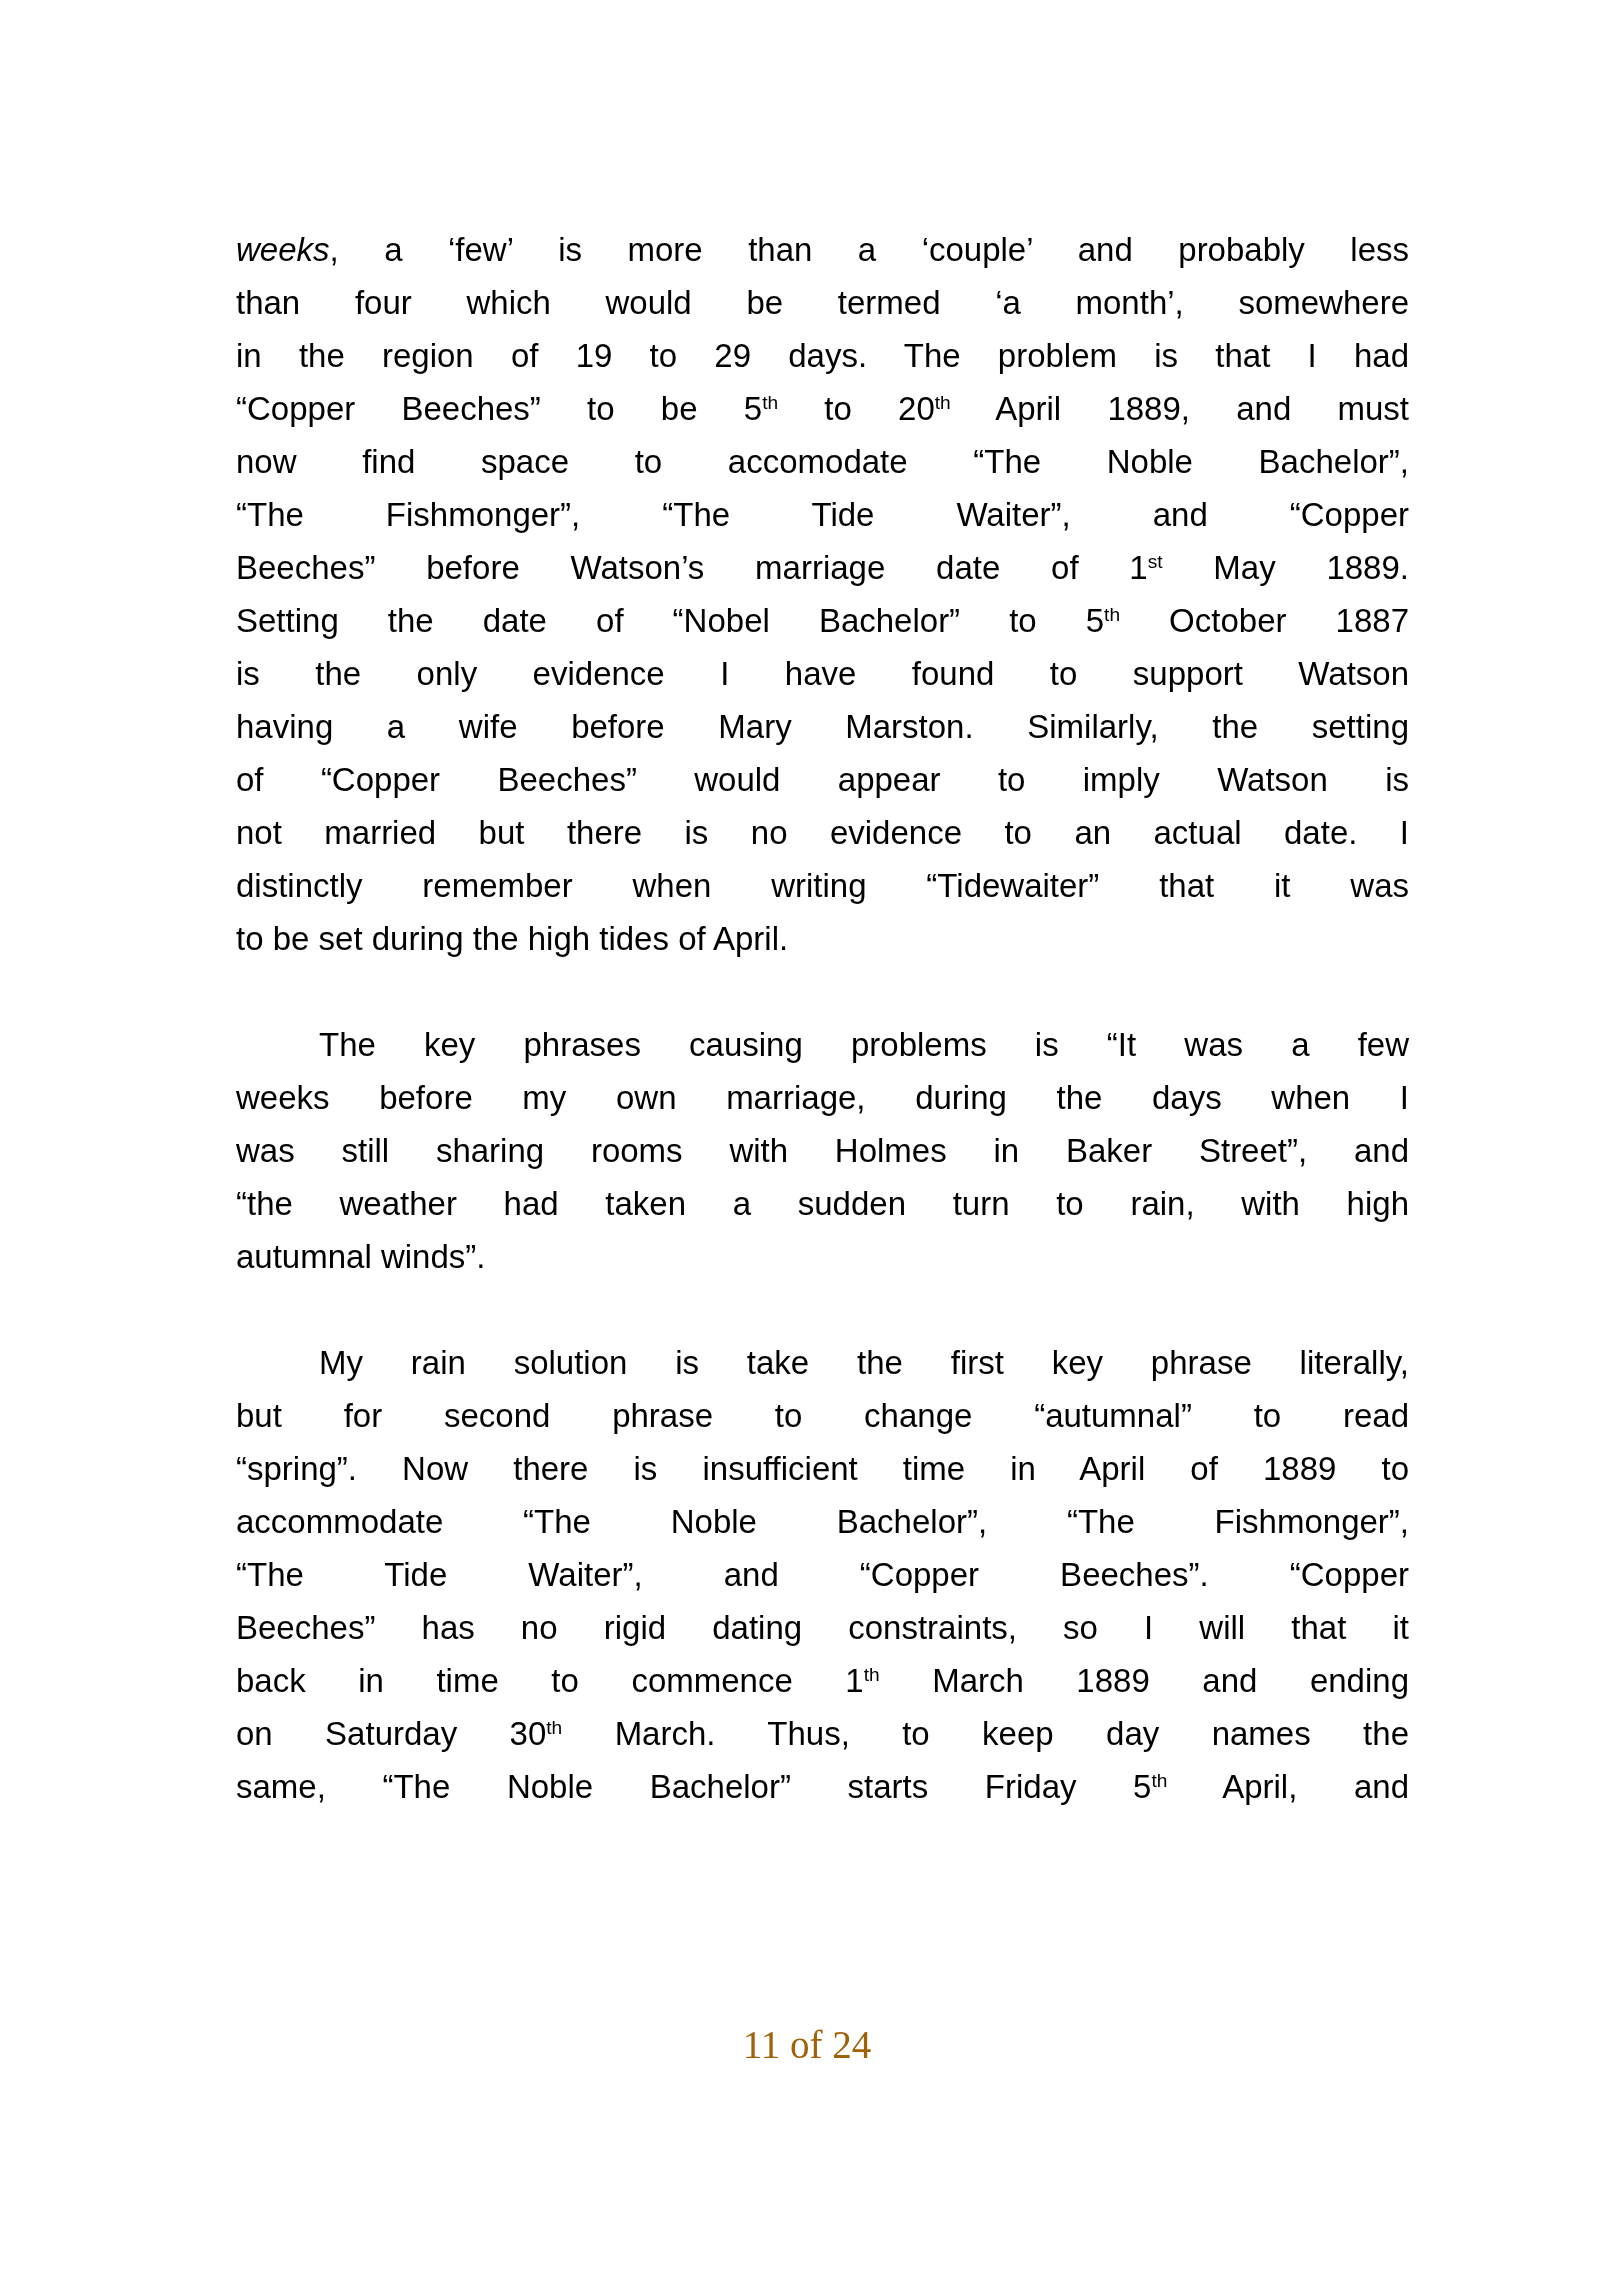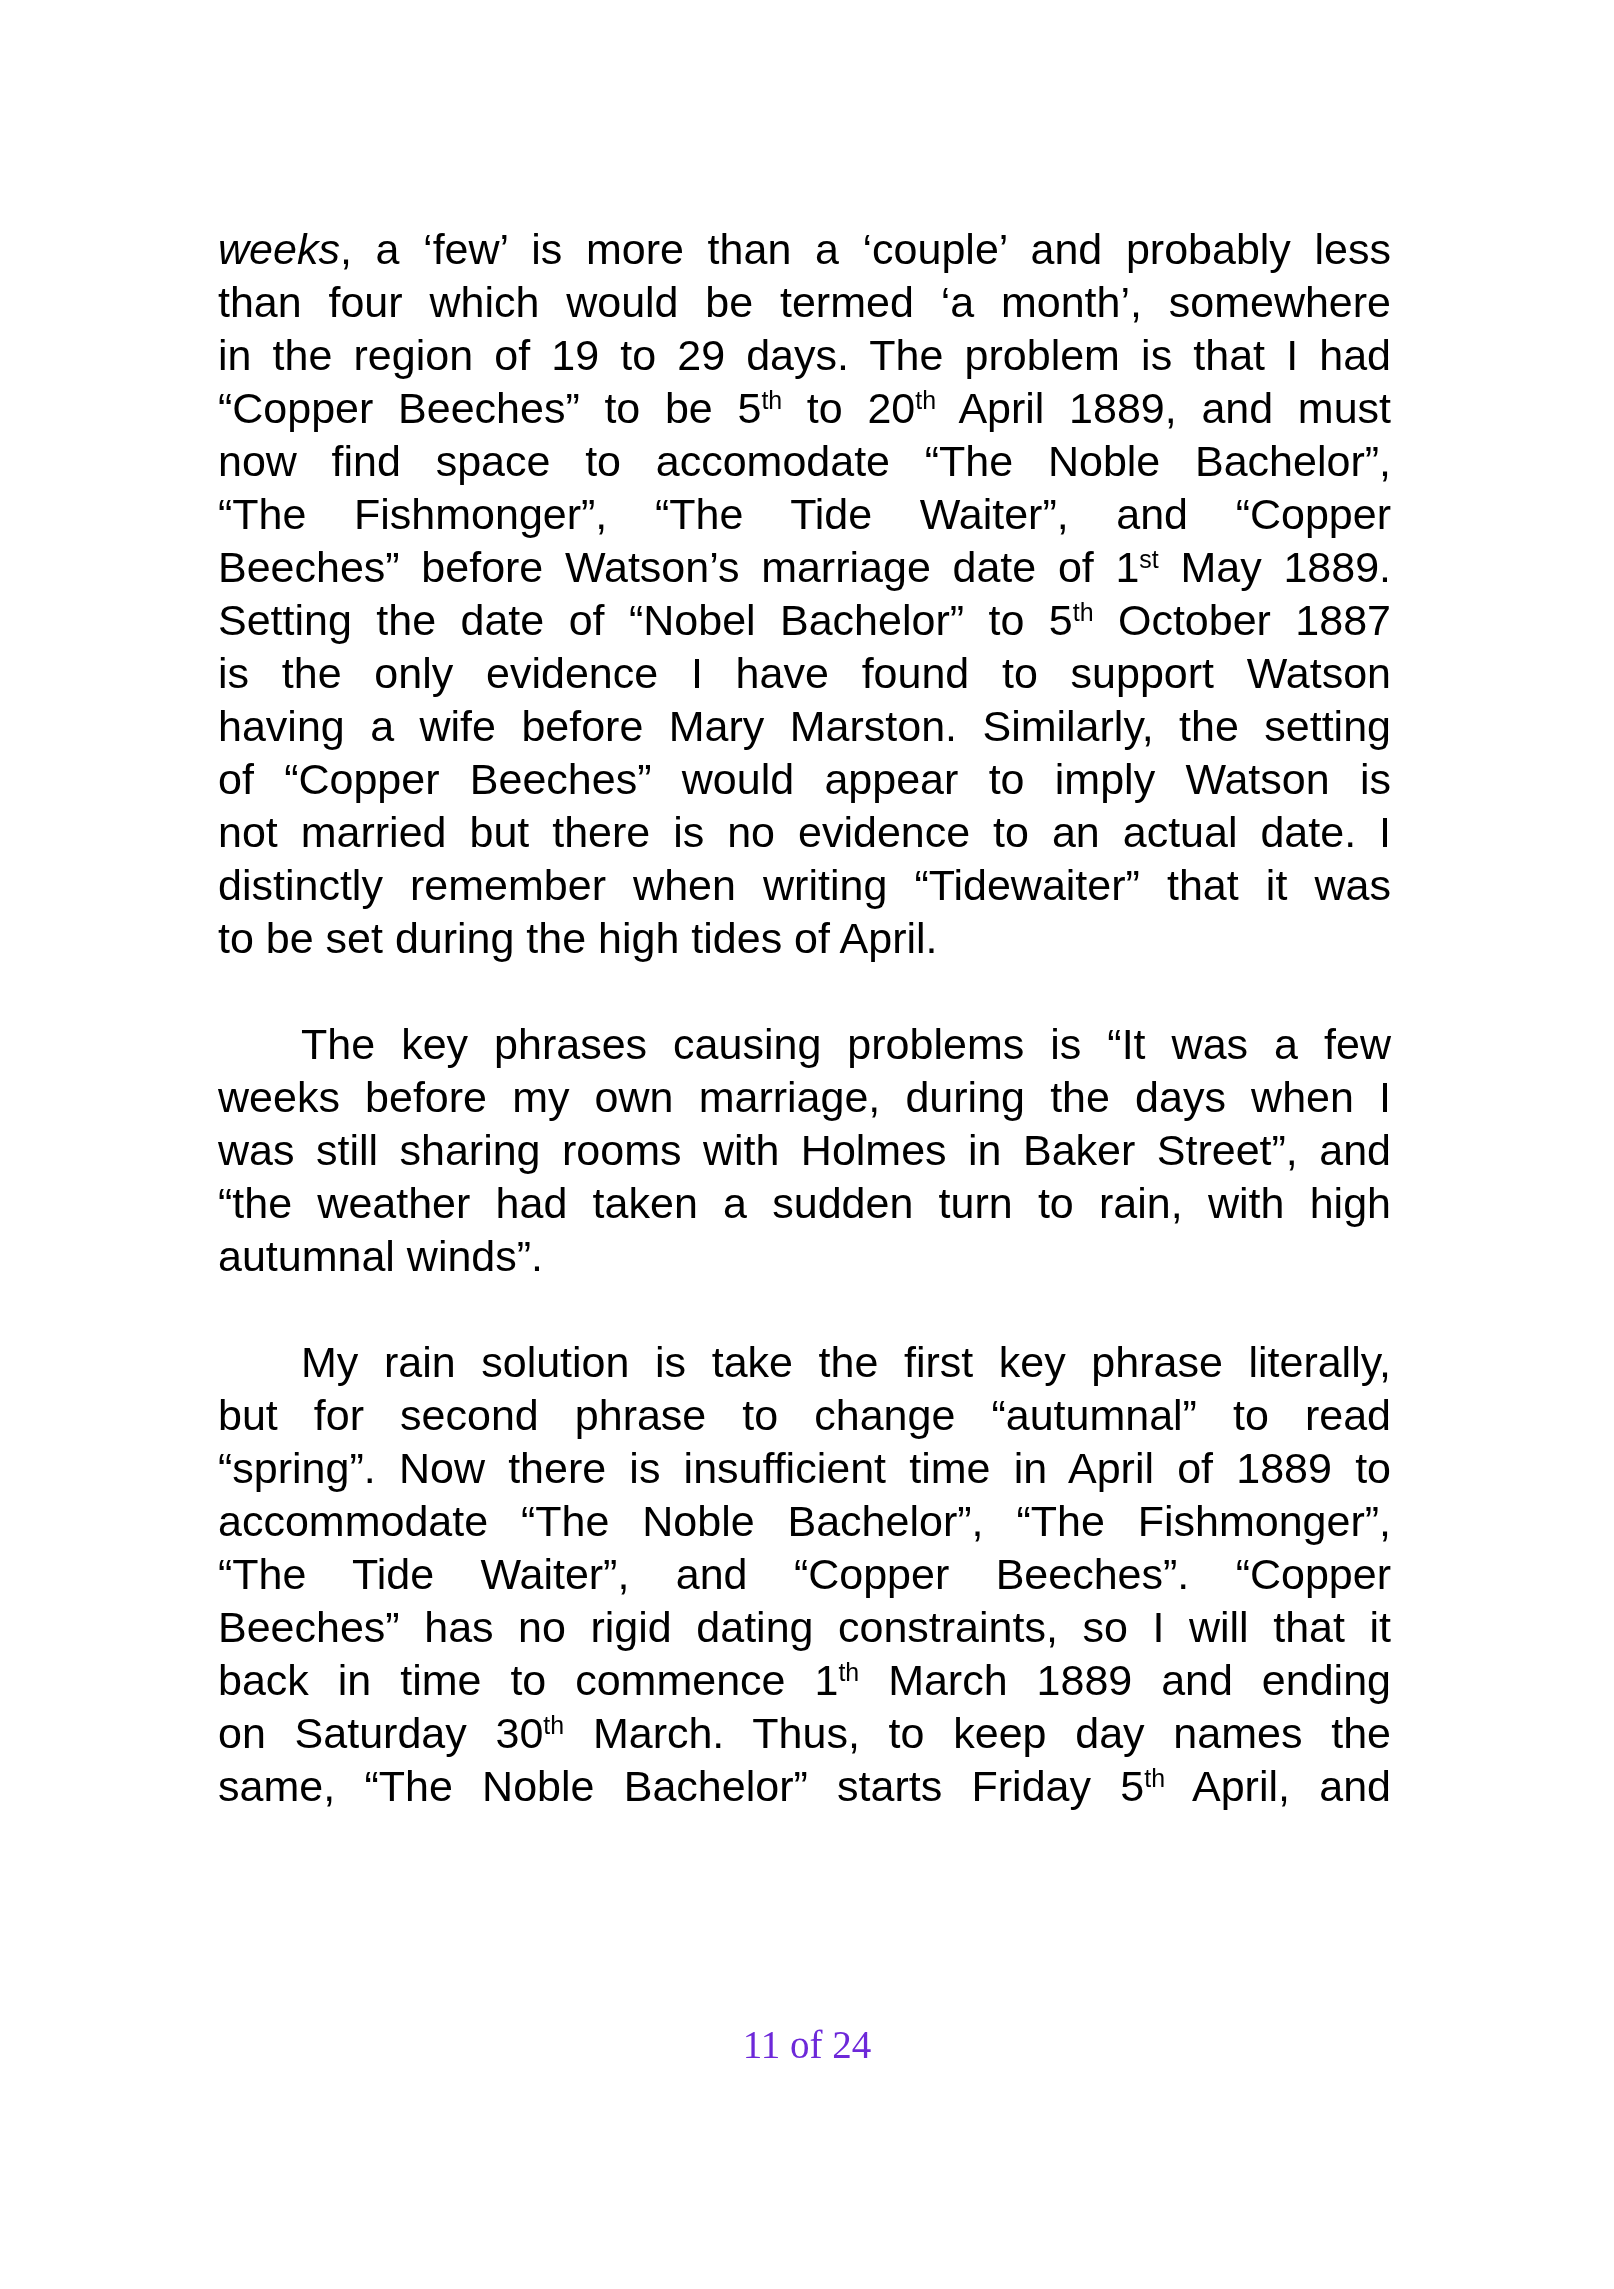--- a/index.html
+++ b/index.html
@@ -11,24 +11,24 @@
     position: relative;
     width: 1614px;
     height: 2290px;
     background: #ffffff;
     color: #000000;
     font-family: "Liberation Sans", sans-serif;
     overflow: hidden;
   }
   .content {
     position: absolute;
-    left: 218px;
+    left: 236px;
     top: 223px;
     width: 1173px;
-    font-size: 43px;
+    font-size: 33px;
     line-height: 53px;
     color: #000000;
   }
   .para {
     margin: 0 0 53px 0;
     padding: 0;
   }
   .line {
     text-align: justify;
     text-align-last: justify;
@@ -52,21 +52,21 @@
   }
   .footer {
     position: absolute;
     left: 0;
     top: 2023px;
     width: 1614px;
     text-align: center;
     font-family: "Liberation Serif", serif;
     font-size: 39px;
     line-height: 44px;
-    color: #6d28d9;
+    color: #a16207;
   }
 </style>
 </head>
 <body>
 
 <div class="page">
   <main class="content" id="content">
       <div class="para">
         <div class="line"><em>weeks</em><span>, a ‘few’ is more than a ‘couple’ and probably less</span></div>
         <div class="line"><span>than four which would be termed ‘a month’, somewhere</span></div>

